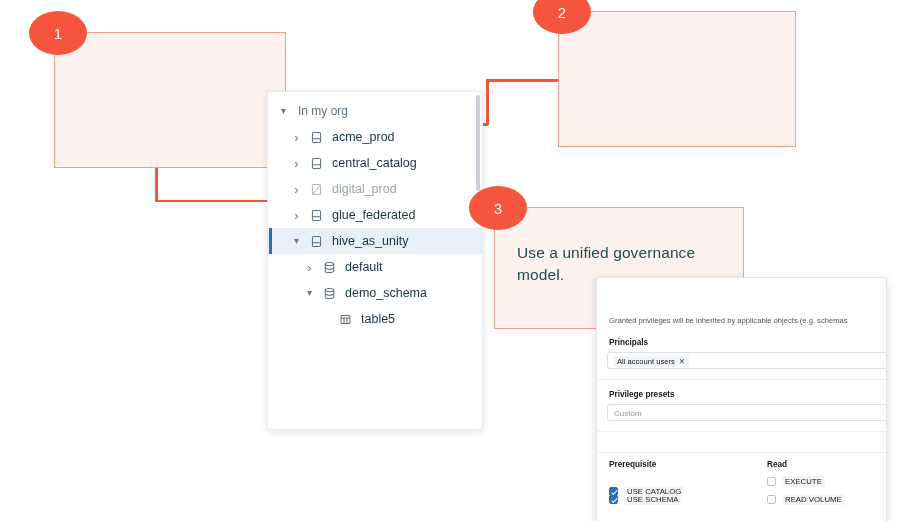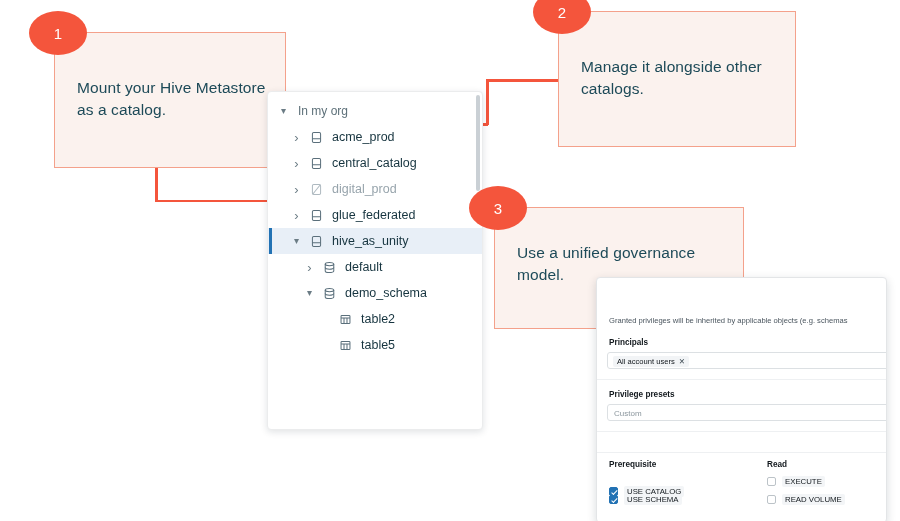--- a/index.html
+++ b/index.html
@@ -249,28 +249,26 @@
 
 <div class="dot" style="left:414px; top:120px;"></div>
 <div class="conn" style="left:420px; top:123px; width:68px; height:2.5px;"></div>
 <div class="conn" style="left:486px; top:79px; width:2.5px; height:46px;"></div>
 <div class="conn" style="left:486px; top:79px; width:74px; height:2.5px;"></div>
 
 <div class="callout" style="left:54px; top:32px; width:232px; height:136px;">
   <div class="badge">
     <span>1</span>
   </div>
-  <div class="callout-text">Mount your Hive Metastore as a catalog.</div>
 </div>
 
 <div class="callout" style="left:558px; top:11px; width:238px; height:136px;">
   <div class="badge">
     <span>2</span>
   </div>
-  <div class="callout-text">Manage it alongside other catalogs.</div>
 </div>
 
 <div class="callout" style="left:494px; top:207px; width:250px; height:122px;">
   <div class="badge">
     <span>3</span>
   </div>
   <div class="callout-text" style="top:34px;">Use a unified governance model.</div>
 </div>
 
 <div id="tree-panel">
@@ -350,33 +348,20 @@
         <span style="display: inline-block; flex: 0 0 auto; width: 35px;"></span>
         <span class="chev">▾</span>
         <span class="tree-icon" style="margin-left: 5px;">
           <svg width="13" height="13" viewBox="0 0 14 14" fill="none">
             <ellipse cx="7" cy="3.3" rx="4.6" ry="1.8" stroke="#5A6F7B" stroke-width="1.1" fill="none"></ellipse>
             <path d="M2.4 3.3 V10.7 C2.4 11.7 4.5 12.5 7 12.5 C9.5 12.5 11.6 11.7 11.6 10.7 V3.3" stroke="#5A6F7B" stroke-width="1.1" fill="none"></path>
             <path d="M2.4 7 C2.4 8 4.5 8.8 7 8.8 C9.5 8.8 11.6 8 11.6 7" stroke="#5A6F7B" stroke-width="1.1" fill="none"></path>
           </svg>
         </span>
         <span class="tree-label">demo_schema</span>
-      </div>
-      <div class="tree-row">
-        <span style="display: inline-block; flex: 0 0 auto; width: 51px;"></span>
-        <span class="chev"></span>
-        <span class="tree-icon" style="margin-left: 5px;">
-          <svg width="13" height="13" viewBox="0 0 14 14" fill="none">
-            <rect x="2.2" y="2.6" width="9.6" height="8.8" rx="0.9" stroke="#5A6F7B" stroke-width="1.1" fill="none"></rect>
-            <line x1="2.2" y1="5.3" x2="11.8" y2="5.3" stroke="#5A6F7B" stroke-width="1.1" fill="none"></line>
-            <line x1="5.4" y1="5.3" x2="5.4" y2="11.4" stroke="#5A6F7B" stroke-width="1.1" fill="none"></line>
-            <line x1="8.6" y1="5.3" x2="8.6" y2="11.4" stroke="#5A6F7B" stroke-width="1.1" fill="none"></line>
-          </svg>
-        </span>
-        <span class="tree-label">table2</span>
       </div>
       <div class="tree-row">
         <span style="display: inline-block; flex: 0 0 auto; width: 51px;"></span>
         <span class="chev"></span>
         <span class="tree-icon" style="margin-left: 5px;">
           <svg width="13" height="13" viewBox="0 0 14 14" fill="none">
             <rect x="2.2" y="2.6" width="9.6" height="8.8" rx="0.9" stroke="#5A6F7B" stroke-width="1.1" fill="none"></rect>
             <line x1="2.2" y1="5.3" x2="11.8" y2="5.3" stroke="#5A6F7B" stroke-width="1.1" fill="none"></line>
             <line x1="5.4" y1="5.3" x2="5.4" y2="11.4" stroke="#5A6F7B" stroke-width="1.1" fill="none"></line>
             <line x1="8.6" y1="5.3" x2="8.6" y2="11.4" stroke="#5A6F7B" stroke-width="1.1" fill="none"></line>

